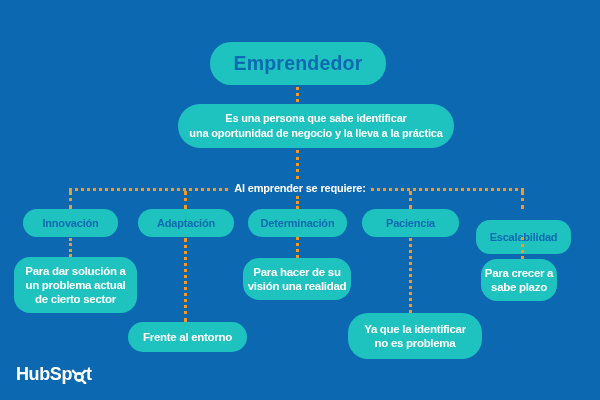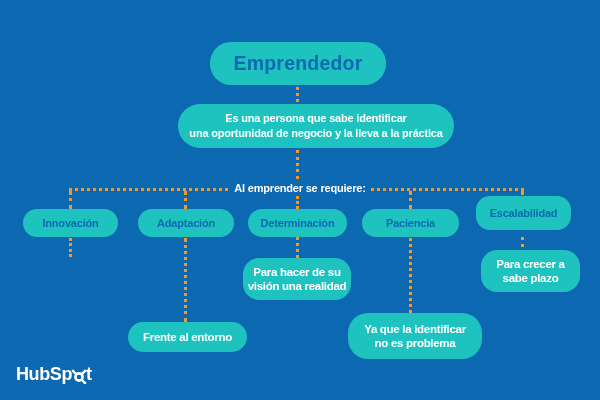--- a/index.html
+++ b/index.html
@@ -62,46 +62,51 @@
   </div>
   <div class="node cat-box" style="left:248px;top:209px;width:99px;height:28px;">
     <div class="line-div">Determinación</div>
   </div>
   <div class="node cat-box" style="left:138px;top:209px;width:96px;height:28px;">
     <div class="line-div">Adaptación</div>
   </div>
   <div class="node cat-box" style="left:362px;top:209px;width:97px;height:28px;">
     <div class="line-div">Paciencia</div>
   </div>
-  <div class="node cat-box" style="left:476px;top:196px;width:95px;height:34px;">
+  <div class="node cat-box" style="left:476px;top:220px;width:95px;height:34px;">
     <div class="line-div">Escalabilidad</div>
   </div>
 
   <div class="vline" style="left:69px;top:238px;height:19px;"></div>
   <div class="vline" style="left:184px;top:238px;height:84px;"></div>
   <div class="vline" style="left:296px;top:237px;height:21px;"></div>
   <div class="vline" style="left:409px;top:238px;height:75px;"></div>
   <div class="vline" style="left:521px;top:237px;height:22px;"></div>
 
+  <div class="node detail-box" style="left:14px;top:257px;width:123px;height:56px;">
+    <div class="line-div">Para dar solución a</div>
+    <div class="line-div">un problema actual</div>
+    <div class="line-div">de cierto sector</div>
+  </div>
 
   <div class="node detail-box" style="left:128px;top:322px;width:119px;height:30px;border-radius:15px;">
     <div class="line-div">Frente al entorno</div>
   </div>
 
   <div class="node detail-box" style="left:243px;top:258px;width:108px;height:42px;">
     <div class="line-div">Para hacer de su</div>
     <div class="line-div">visión una realidad</div>
   </div>
 
   <div class="node detail-box" style="left:348px;top:313px;width:134px;height:46px;border-radius:20px;">
     <div class="line-div">Ya que la identificar</div>
     <div class="line-div">no es problema</div>
   </div>
 
-  <div class="node detail-box" style="left:481px;top:250px;width:99px;height:42px;">
+  <div class="node detail-box" style="left:481px;top:259px;width:76px;height:42px;">
     <div class="line-div">Para crecer a</div>
     <div class="line-div">sabe plazo</div>
   </div>
 
   <div class="logo">
     <span>HubSp</span>
     <span>
       <svg width="16" height="20" viewBox="0 0 16 20">
         <g stroke="#ffffff" stroke-width="2.2" stroke-linecap="round">
           <line x1="8" y1="8.6" x2="8" y2="5.6" transform="rotate(-45 8 13)"></line>

